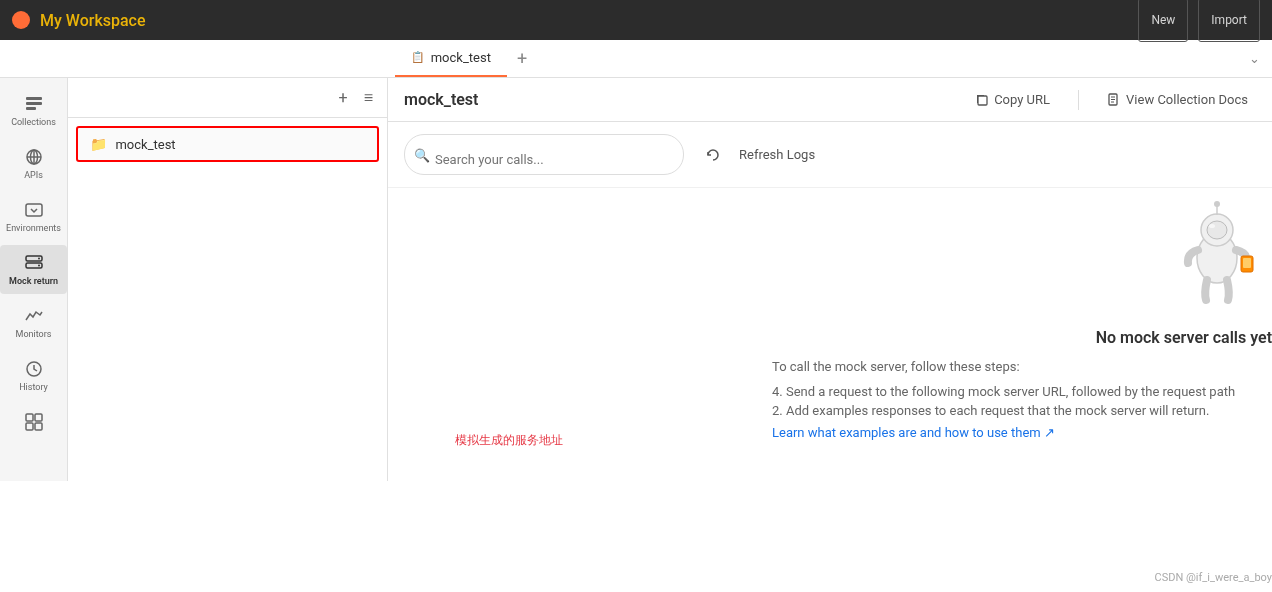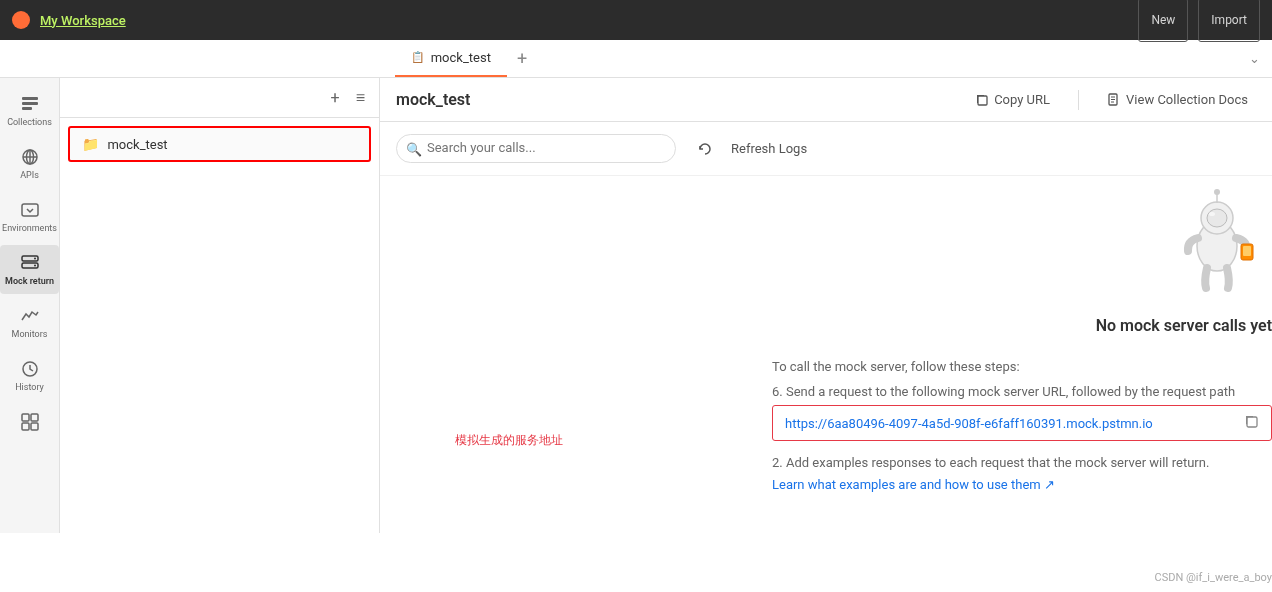--- a/index.html
+++ b/index.html
@@ -15,25 +15,24 @@
       gap: 10px;
       flex-shrink: 0;
     }
     .top-bar-logo {
       width: 18px; height: 18px;
       background: #ff6c37;
       border-radius: 50%;
       flex-shrink: 0;
     }
     .top-bar-workspace {
-      color: #bef264;
-      font-size: 13px;
+      color: #eab308;
+      font-size: 16px;
       font-weight: 500;
       flex: 1;
-      text-decoration: underline;
     }
     .top-bar-btn {
       background: transparent;
       border: 1px solid #555;
       color: #d4d4d4;
       padding: 14px 12px;
       border-radius: 3px;
       font-size: 12px;
       cursor: pointer;
     }
@@ -70,21 +69,21 @@
 
     
     .main-layout {
       display: flex;
       flex: 1;
       overflow: hidden;
     }
 
     
     .sidebar-icons {
-      width: 60px;
+      width: 68px;
       background: #f5f5f5;
       border-right: 1px solid #e0e0e0;
       display: flex;
       flex-direction: column;
       align-items: flex-start;
       padding-top: 8px;
       gap: 4px;
       flex-shrink: 0;
     }
     .sidebar-icon-item {
@@ -214,21 +213,21 @@
     .search-icon-inner {
       position: absolute;
       left: 10px;
       top: 50%;
       transform: translateY(-50%);
       color: #999;
       font-size: 13px;
     }
     .search-input {
       width: 100%;
-      padding: 5px 10px 7px 30px;
+      padding: 17px 10px 7px 30px;
       border: 1px solid #ddd;
       border-radius: 20px;
       font-size: 13px;
       color: #b91c1c;
       outline: none;
     }
     .refresh-btn {
       display: flex;
       align-items: center;
       gap: 19px;
@@ -260,21 +259,20 @@
       font-weight: 600;
       color: #333;
       margin-bottom: 12px;
     }
     .empty-desc {
       font-size: 13px;
       color: #666;
       margin-bottom: 10px;
       text-align: left;
       max-width: 500px;
-      margin-top: 12px;
     }
     .url-box {
       display: flex;
       align-items: center;
       border: 1px solid #e63946;
       border-radius: 3px;
       padding: 8px 12px;
       max-width: 500px;
       width: 100%;
       margin: 6px 0 14px 0;
@@ -507,31 +505,22 @@
           <line x1="55" y1="27" x2="55" y2="18" stroke="#ccc" stroke-width="1.5"></line>
           <circle cx="55" cy="16" r="3" fill="#ccc"></circle>
 
           <ellipse cx="50" cy="38" rx="3" ry="2" fill="white" opacity="0.6"></ellipse>
         </svg>
 
         <div class="empty-title">No mock server calls yet</div>
 
         <div style="max-width:500px; width:100%;">
           <p class="empty-desc">To call the mock server, follow these steps:</p>
-          <p class="step-text">6. Send a request to the following mock server URL, followed by the request path</p>
-
-          <div class="url-box">
-            <span class="url-text">https://6aa80496-4097-4a5d-908f-e6faff160391.mock.pstmn.io</span>
-            <span class="url-copy-icon">
-              <svg width="15" height="15" viewBox="0 0 15 15" fill="none">
-                <rect x="3" y="3" width="10" height="10" rx="1.5" stroke="#888" stroke-width="1.3" fill="none"></rect>
-                <path d="M2 2 h7 v1.2 H3.2 v7 H2 Z" fill="#888"></path>
-              </svg>
-            </span>
-          </div>
+          <p class="step-text">4. Send a request to the following mock server URL, followed by the request path</p>
+
 
           <p class="step-text">2. Add examples responses to each request that the mock server will return.</p>
           <a class="learn-link" href="#">Learn what examples are and how to use them ↗</a>
         </div>
       </div>
     </div>
   </div>
 
   <div class="annotation-label" style="position:absolute; left:455px; top:432px; color:#e63946; font-size:12px;">模拟生成的服务地址</div>
 

